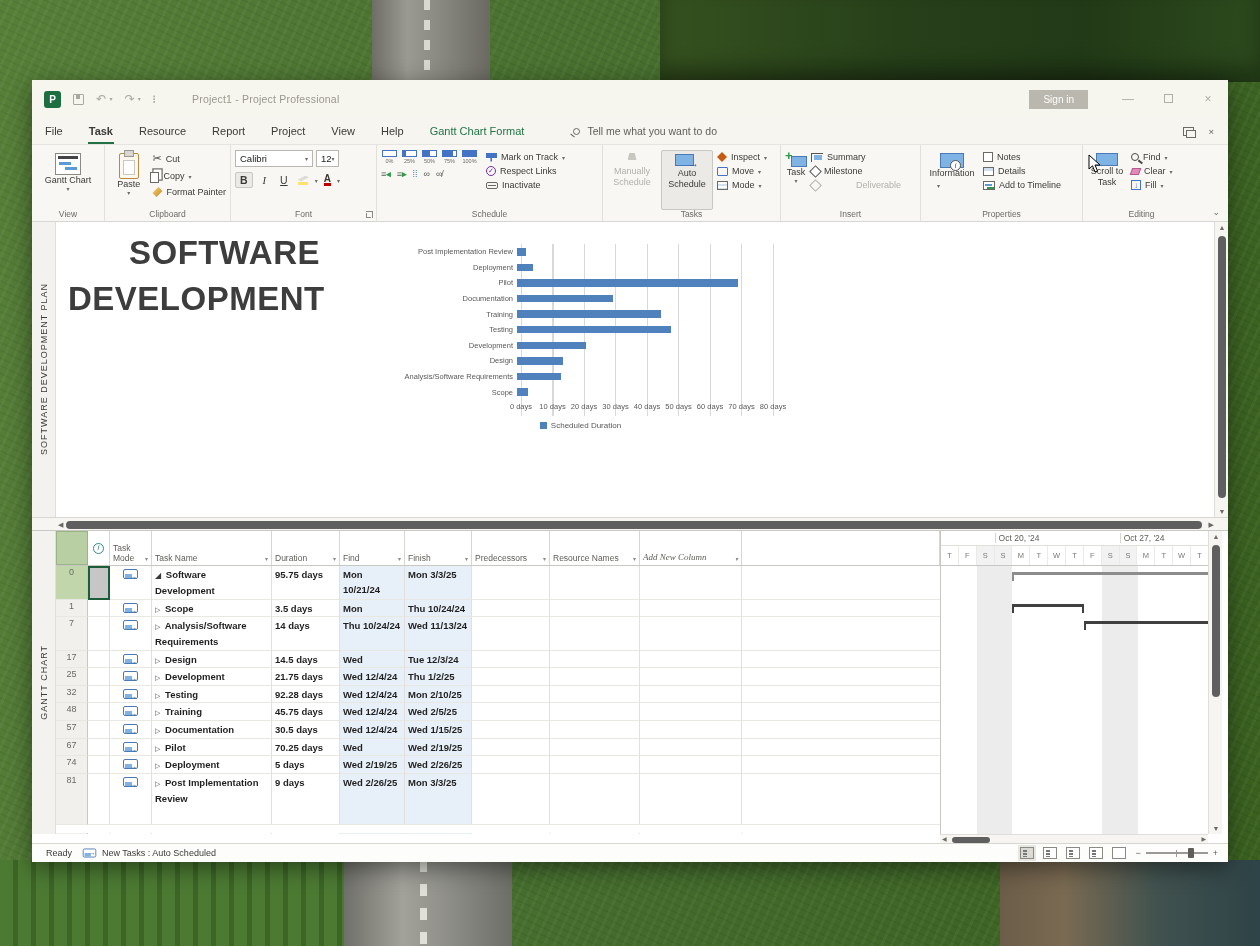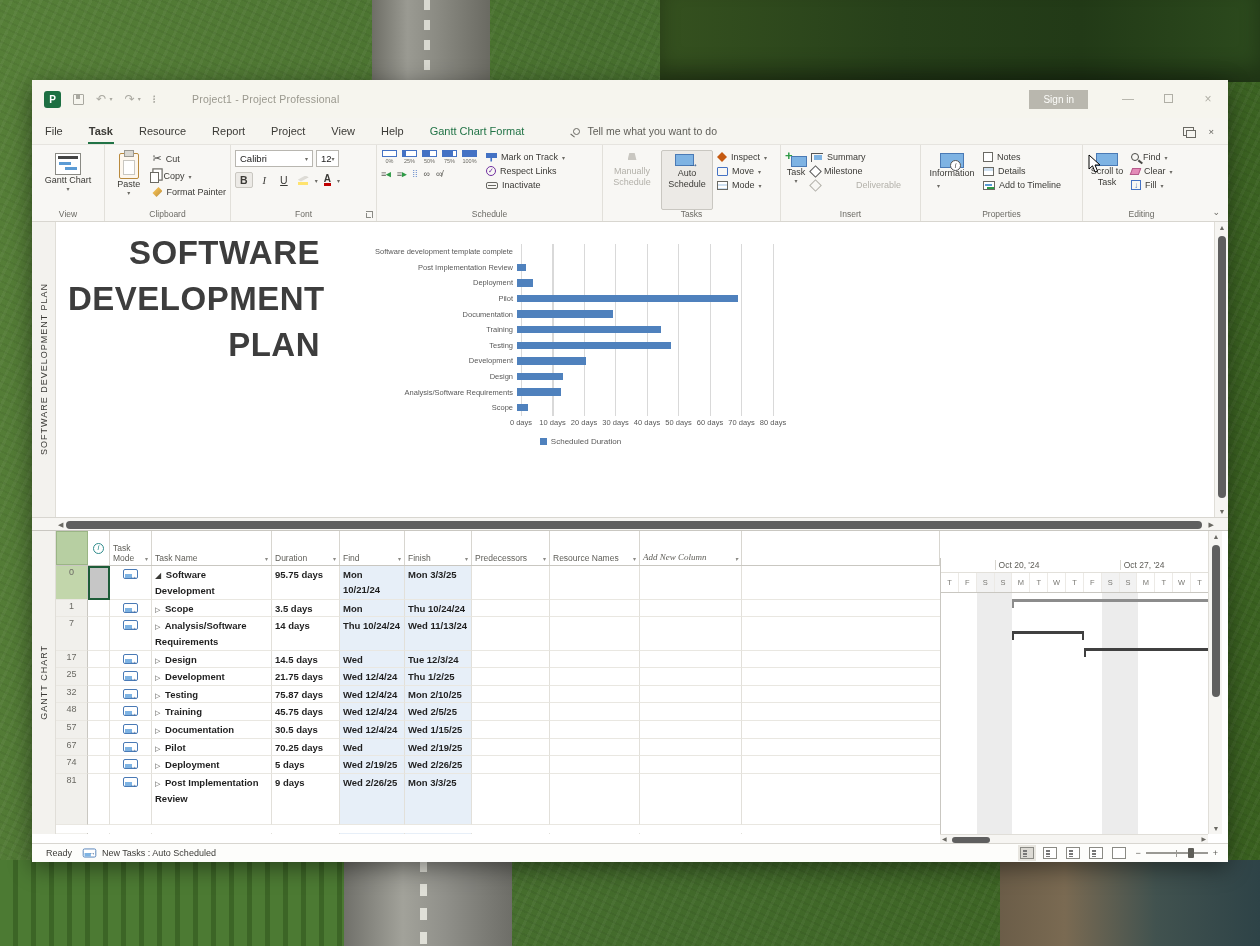--- a/index.html
+++ b/index.html
@@ -189,21 +189,21 @@
   .trow.data .infocell.selcell { background:#c6c6c6; border:2px solid #1d5c38; }
   .trow.data .datec { background:#e7eff8; }
   .trow.data .modec { display:flex; align-items:flex-start; justify-content:center; padding-top:3px; }
   .tmode { width:15px; height:10px; border:1px solid #4a7ab5; border-radius:2px; background:#fff; position:relative; }
   .tmode::before { content:""; position:absolute; left:1px; top:4px; width:7px; height:4px; background:#7eb3e3; }
   .tmode::after { content:"→"; position:absolute; right:0; top:-1px; font-size:8px; color:#2f5a8f; font-weight:normal; }
   .namec .tri { color:#3b3a36; font-size:7px; margin-right:2px; font-weight:normal; }
   .namec .tri.open { font-size:8px; }
 
   
-  .timeline { position:absolute; left:908px; top:0; width:268px; height:303px; border-left:1px solid #c9c7c1; overflow:hidden;margin-top:27px; }
+  .timeline { position:absolute; left:908px; top:0; width:268px; height:303px; border-left:1px solid #c9c7c1; overflow:hidden; }
   .tl-weeks { height:15px; position:relative; border-bottom:1px solid #e2e0da; font-size:8.5px; color:#5f5e58; }
   .tl-weeks span { position:absolute; top:2px; padding-left:3px; border-left:1px solid #d8d6d0; white-space:nowrap; }
   .tl-days { height:20px; display:flex; border-bottom:1px solid #c9c7c1; }
   .tl-days div { width:17.87px; flex:none; border-right:1px solid #eceae6; font-size:7.5px; color:#7a7974;
     display:flex; align-items:center; justify-content:center; }
   .tl-body { position:relative; height:268px; background:#fff; }
   .wkband { position:absolute; top:0; bottom:0; background:#ececec; }
   .gbar { position:absolute; height:7px; border-top:3px solid #404040; }
   .gbar::before { content:""; position:absolute; left:0; top:0; width:2px; height:6px; background:inherit; background:#404040; }
   .gbar::after { content:""; position:absolute; right:0; top:0; width:2px; height:6px; background:#404040; }
@@ -521,29 +521,24 @@
     <div class="ribbon-collapse">⌄</div>
   </div>
 
   <div class="top-pane">
     <div class="side-strip">
       <span>SOFTWARE DEVELOPMENT PLAN</span>
     </div>
     <div class="plan-title">
       <div>SOFTWARE</div>
       <div>DEVELOPMENT</div>
-      <div>PLAN</div>
     </div>
     <div class="chart">
       <div class="plot-grid"></div>
       <div class="chart-rows" id="chart-rows">
-          <div class="crow">
-            <span class="clabel">Software development template complete</span>
-            <span class="ctrack"></span>
-          </div>
           <div class="crow">
             <span class="clabel">Post Implementation Review</span>
             <span class="ctrack">
               <span class="cbar" style="width: 9.45px; background: rgb(79, 129, 189);"></span>
             </span>
           </div>
           <div class="crow">
             <span class="clabel">Deployment</span>
             <span class="ctrack">
               <span class="cbar" style="width: 15.75px; background: rgb(79, 129, 189);"></span>
@@ -748,21 +743,21 @@
             <div></div>
             <div style="border-right: none;"></div>
           </div>
           <div class="trow data" style="height: 17px;">
             <div class="rownum">32</div>
             <div class="infocell"></div>
             <div class="modec">
               <span class="tmode"></span>
             </div>
             <div class="namec"><span class="tri">▷</span><span> Testing</span></div>
-            <div>75.87 days</div>
+            <div>92.28 days</div>
             <div class="datec">Wed 12/4/24</div>
             <div class="datec">Mon 2/10/25</div>
             <div></div>
             <div></div>
             <div></div>
             <div style="border-right: none;"></div>
           </div>
           <div class="trow data" style="height: 18px;">
             <div class="rownum">48</div>
             <div class="infocell"></div>

